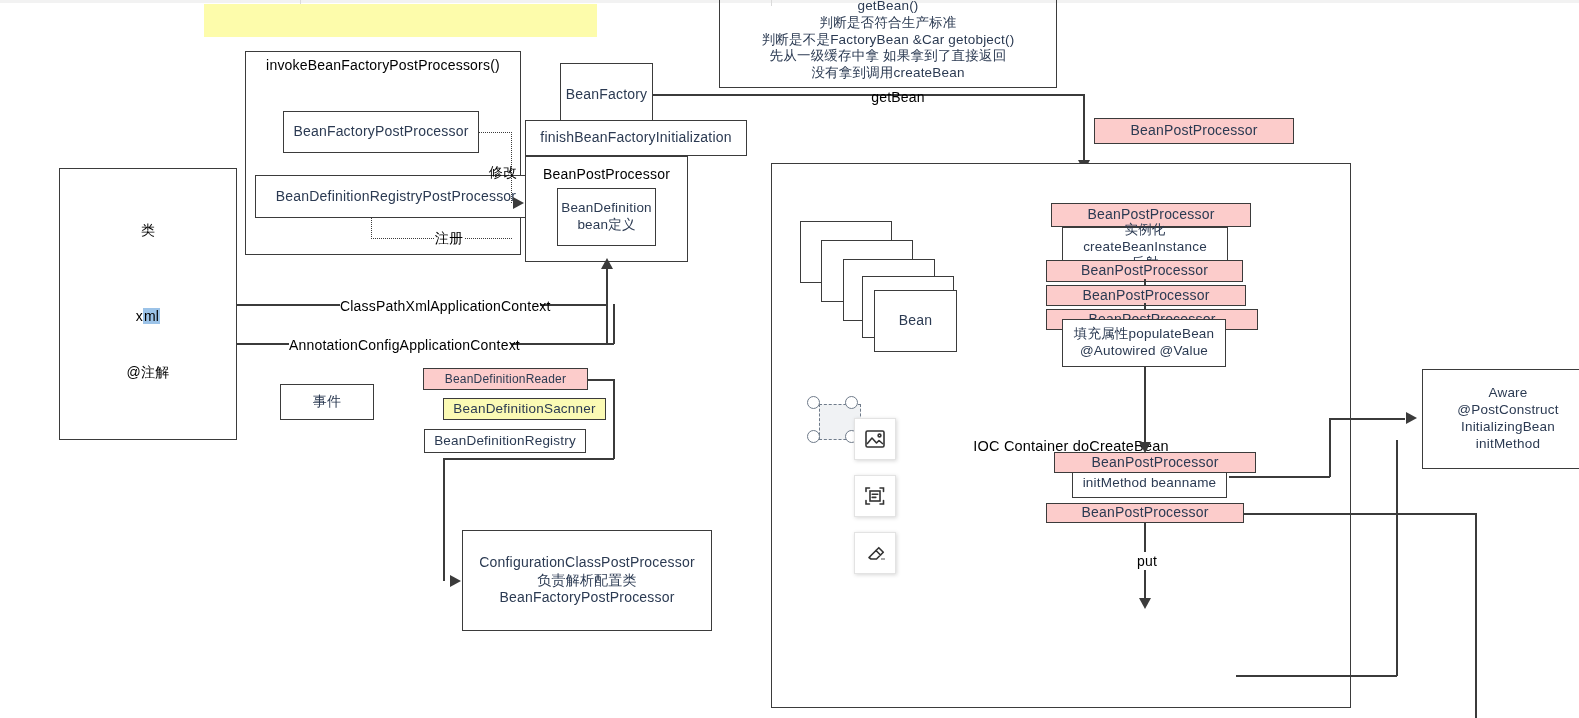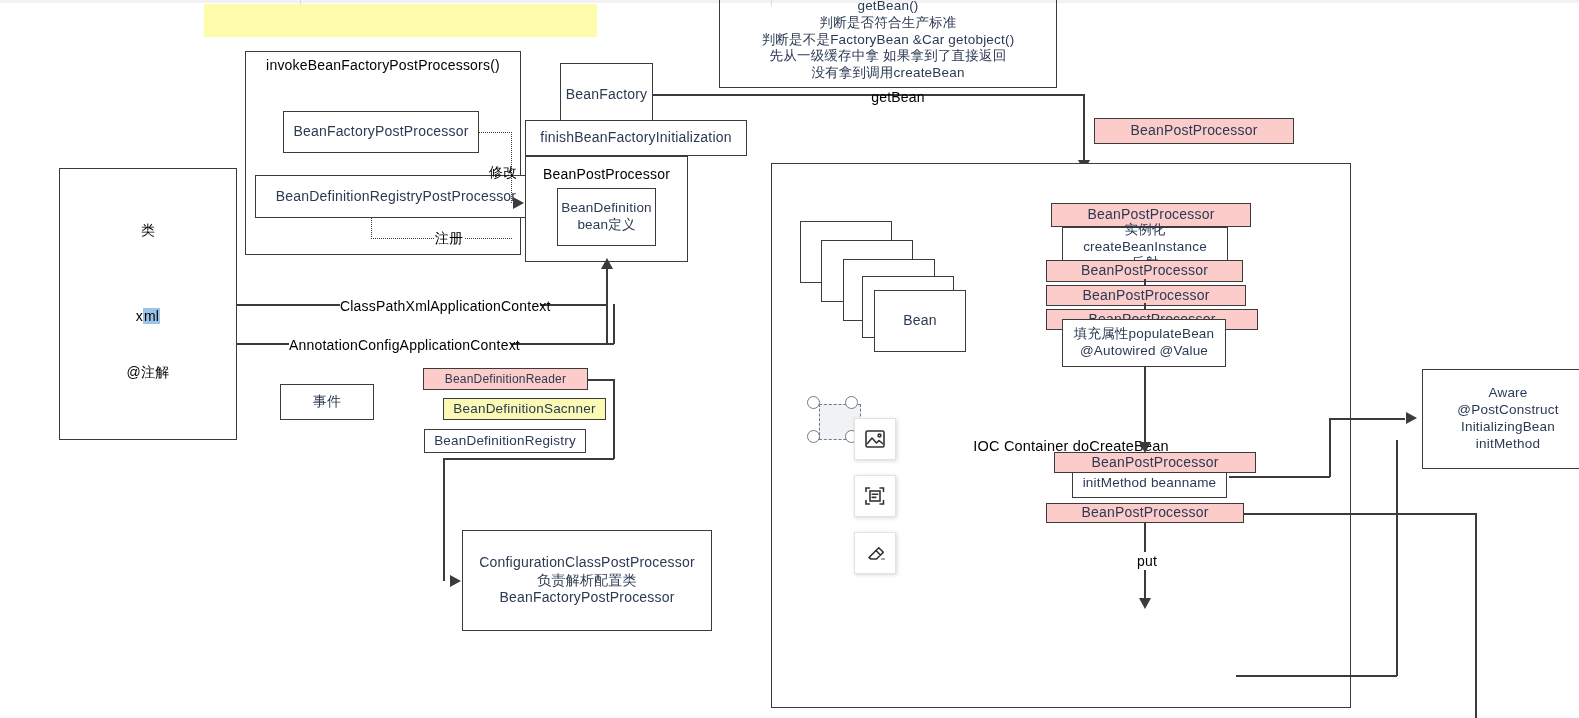--- a/index.html
+++ b/index.html
@@ -216,21 +216,21 @@
   </div>
 
   <div class="box" style="left:771px;top:163px;width:580px;height:545px;align-items:center;justify-content:center;padding-left:20px;">
     <span class="label" style="position:relative;top:11px;font-size:14.5px;">IOC Container    doCreateBean</span>
   </div>
 
   <div class="box" style="left:800px;top:221px;width:92px;height:62px;"></div>
   <div class="box" style="left:821px;top:240px;width:92px;height:62px;"></div>
   <div class="box" style="left:843px;top:259px;width:92px;height:62px;"></div>
   <div class="box" style="left:862px;top:276px;width:92px;height:62px;"></div>
-  <div class="box" style="left:874px;top:290px;width:92px;height:62px;">
+  <div class="box" style="left:874px;top:290px;width:83px;height:62px;">
     <span>Bean</span>
   </div>
 
   <div class="box pink" style="left:1051px;top:203px;width:200px;height:24px;">
     <span>BeanPostProcessor</span>
   </div>
 
   <div class="box" style="left:1062px;top:227px;width:166px;height:40px;font-size:13.5px;">
     <span>实例化createBeanInstance
 反射</span>

